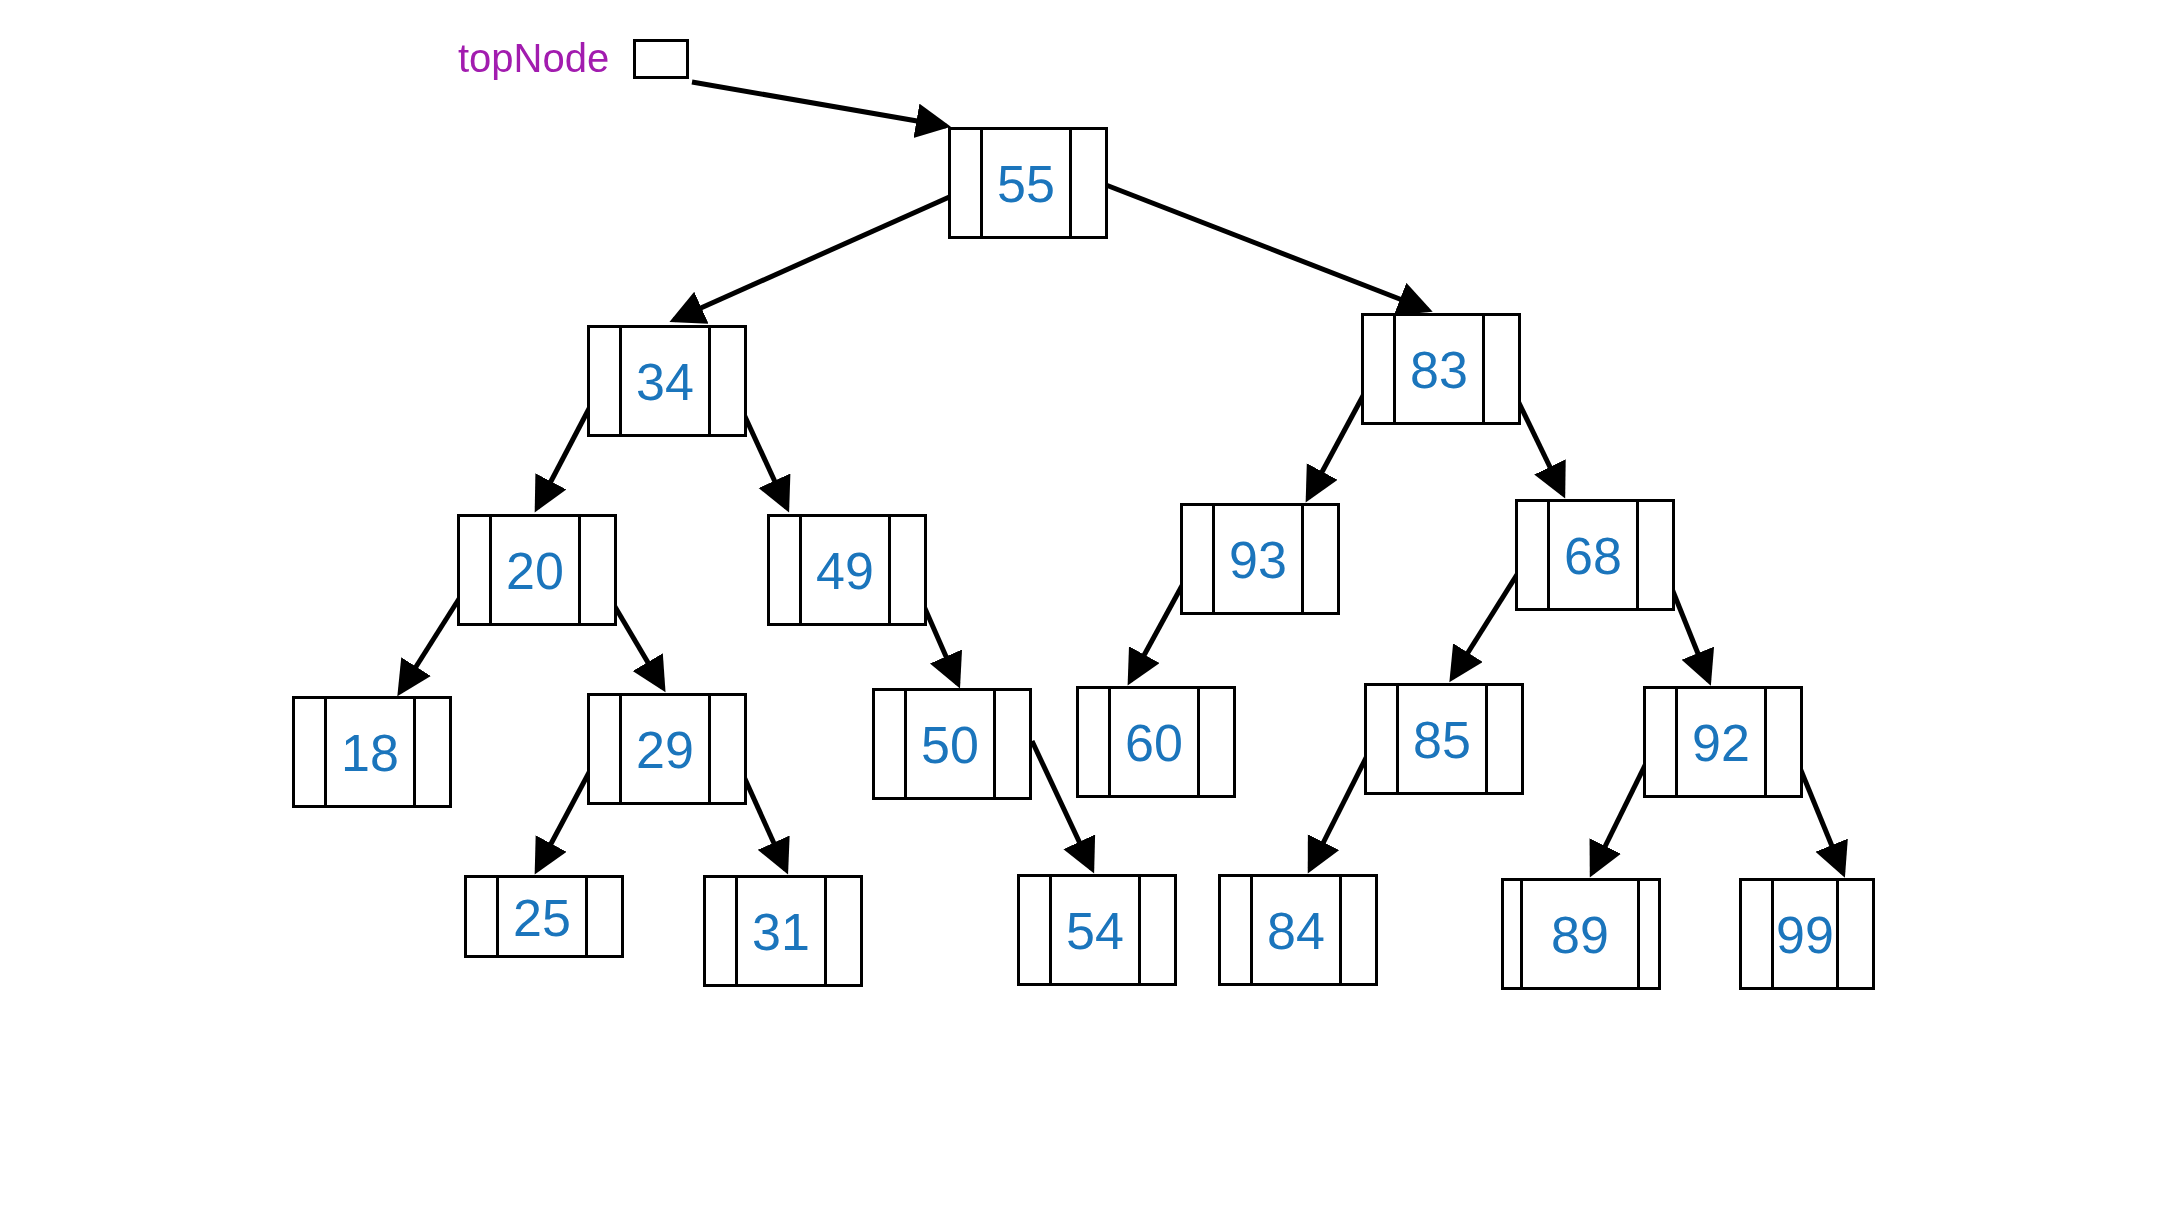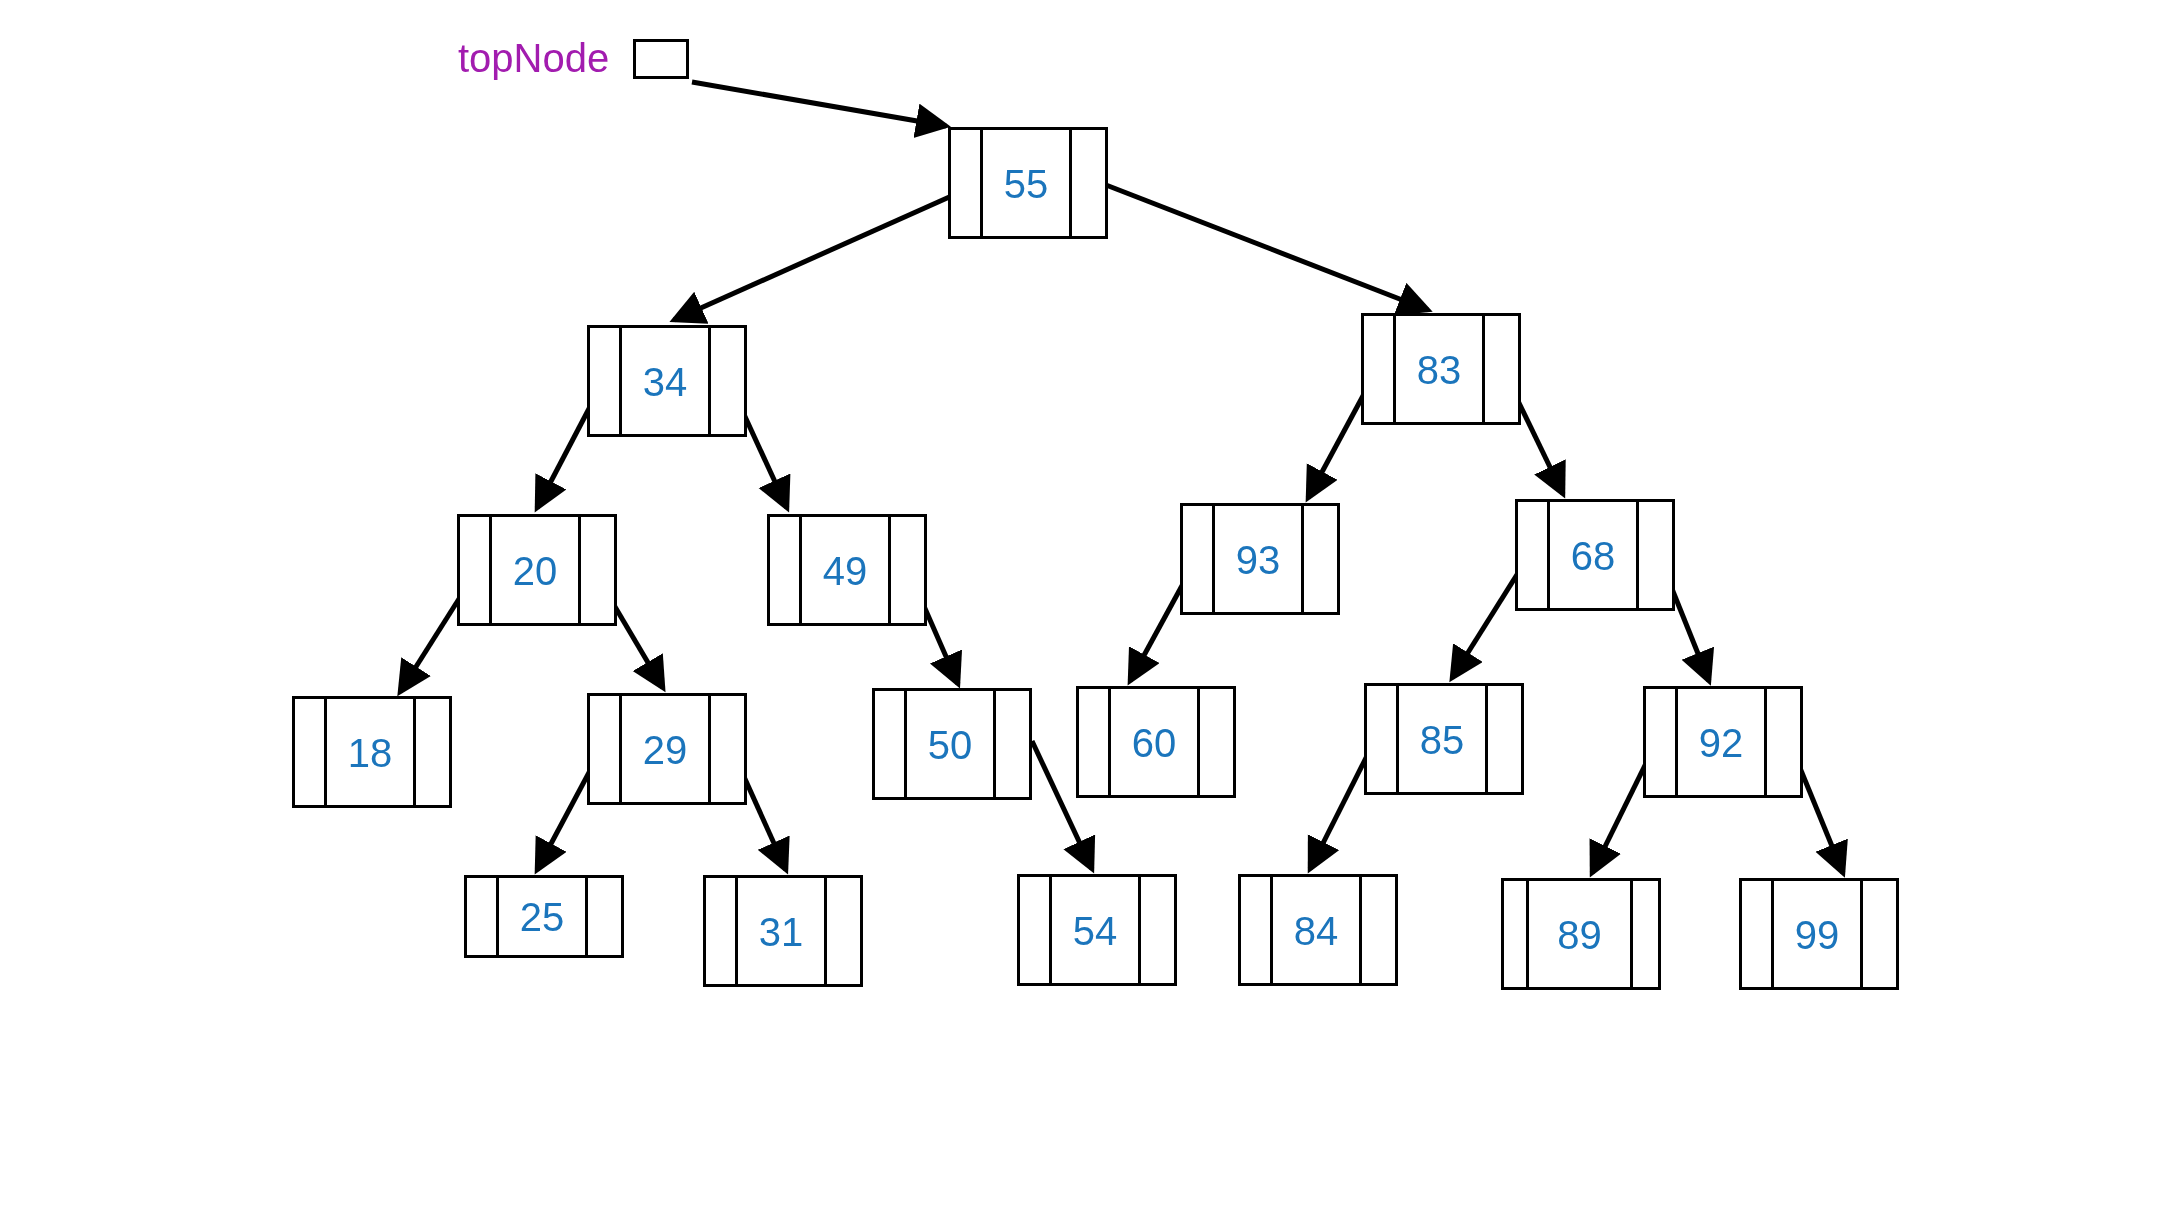--- a/index.html
+++ b/index.html
@@ -30,21 +30,21 @@
     width:160px; height:112px;
     border:3px solid #000000;
     background:#ffffff;
     box-sizing:border-box;
     display:flex;
   }
   .cell-left  { width:32px;  border-right:3px solid #000000; box-sizing:border-box; }
   .cell-right { width:36px;  border-left:3px solid #000000;  box-sizing:border-box; }
   .cell-value {
     flex:1; display:flex; align-items:center; justify-content:center;
-    font-size:40px; color:#1b75bc; padding-top:2px;
+    font-size:52px; color:#1b75bc; padding-top:2px;
   }
 </style>
 </head>
 <body>
 
 <div id="canvas">
 
   <div class="top-label">topNode</div>
 
   <div class="top-pointer-box"></div>
@@ -152,30 +152,30 @@
       <div class="node" style="left: 703px; top: 875px; width: 160px; height: 112px;">
         <div class="cell-left"></div>
         <div class="cell-value">31</div>
         <div class="cell-right"></div>
       </div>
       <div class="node" style="left: 1017px; top: 874px; width: 160px; height: 112px;">
         <div class="cell-left"></div>
         <div class="cell-value">54</div>
         <div class="cell-right"></div>
       </div>
-      <div class="node" style="left: 1218px; top: 874px; width: 160px; height: 112px; margin-left: 20px;">
+      <div class="node" style="left: 1218px; top: 874px; width: 160px; height: 112px;">
         <div class="cell-left"></div>
         <div class="cell-value">84</div>
         <div class="cell-right"></div>
       </div>
       <div class="node" style="left: 1501px; top: 878px; width: 160px; height: 112px; gap: 28px;">
         <div class="cell-left"></div>
         <div class="cell-value">89</div>
         <div class="cell-right"></div>
       </div>
-      <div class="node" style="left: 1739px; top: 878px; width: 160px; height: 112px;">
+      <div class="node" style="left: 1739px; top: 878px; width: 136px; height: 112px;">
         <div class="cell-left"></div>
         <div class="cell-value">99</div>
         <div class="cell-right"></div>
       </div>
     </div>
 
 </div>
 
 </body></html>

